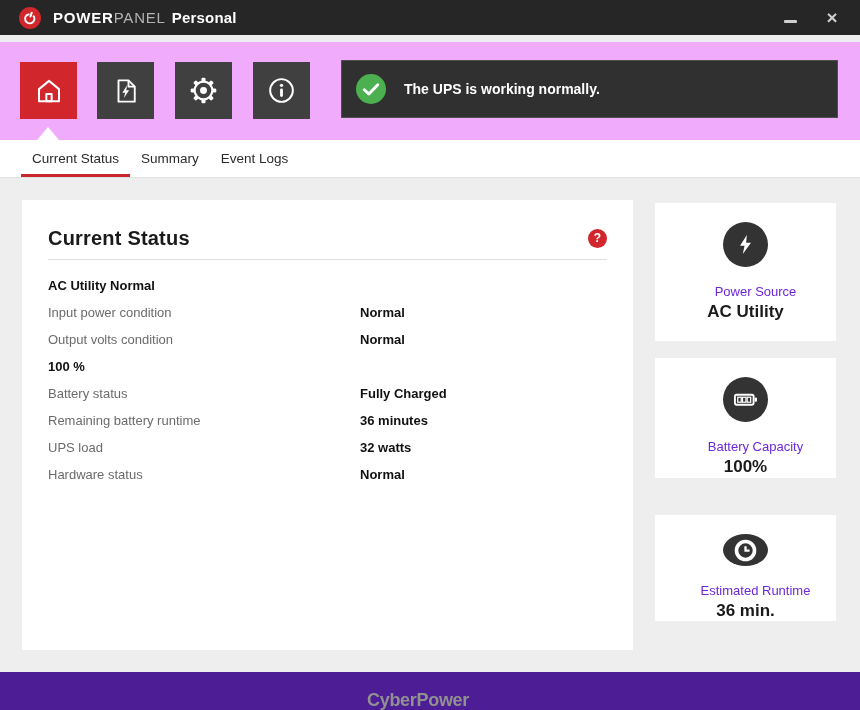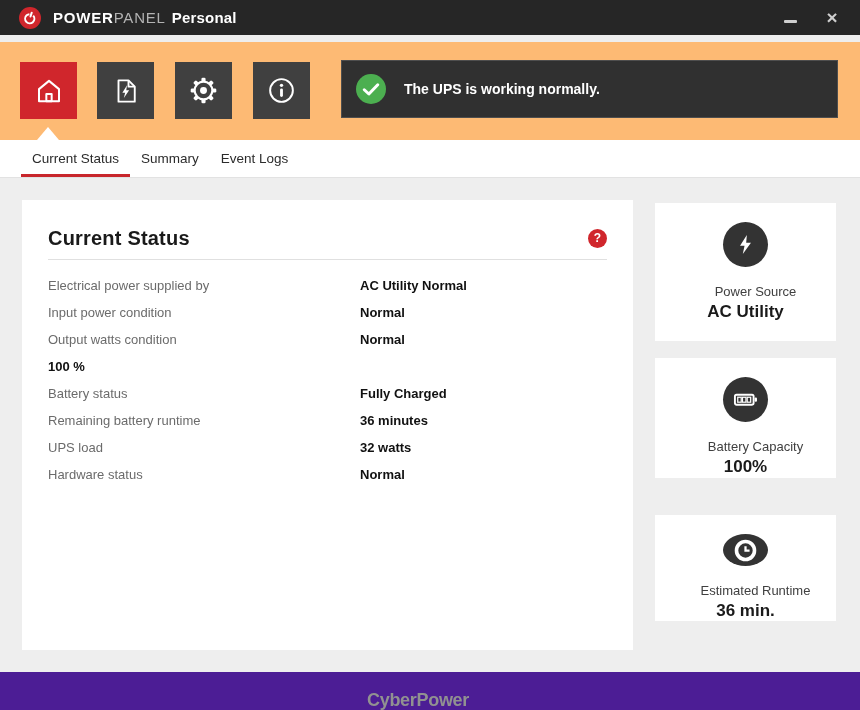--- a/index.html
+++ b/index.html
@@ -14,21 +14,21 @@
   .brand .b-power { font-weight:700; color:#ffffff; }
   .brand .b-panel { font-weight:400; color:#b3b3b3; }
   .brand .b-edition { font-weight:700; color:#ffffff; margin-left:6px; letter-spacing:.2px; }
   .win-controls { margin-left:auto; display:flex; align-items:center; gap:14px; padding-right:14px; }
   .win-btn { width:28px; height:28px; display:flex; align-items:center; justify-content:center;
              color:#cfcfcf; cursor:pointer; }
   .min-bar { width:13px; height:3px; background:#cfcfcf; border-radius:1px; margin-top:8px; }
   .close-glyph { font-size:19px; font-weight:700; line-height:1; }
 
   
-  .header { position:absolute; left:0; top:42px; width:860px; height:98px; background:#fdba74; }
+  .header { position:absolute; left:0; top:42px; width:860px; height:98px; background:#f0abfc; }
   .tool-btn { position:absolute; top:20px; width:57px; height:57px; background:#404040;
               display:flex; align-items:center; justify-content:center; cursor:pointer; }
   .tool-btn.active { background:#d0262c; }
   .tb-1 { left:20px; } .tb-2 { left:97px; } .tb-3 { left:175px; } .tb-4 { left:253px; }
 
   .banner { position:absolute; left:341px; top:18px; width:497px; height:58px;
             background:#303030; border:1px solid #4e4e4e; display:flex; align-items:center; }
   .banner-check { margin-left:14px; width:30px; height:30px; flex:0 0 auto; }
   .banner-text { margin-left:18px; color:#ffffff; font-size:14px; font-weight:700; }
 
@@ -56,21 +56,21 @@
   .row { display:flex; align-items:center; height:27px; }
   .row-label { flex:0 0 312px; font-size:13px; color:#6b6b6b; }
   .row-value { font-size:13px; font-weight:700; color:#111111; }
 
   
   .side-card { position:absolute; left:655px; width:181px; background:#ffffff;
                display:flex; flex-direction:column; align-items:center; }
   .sc-1 { top:203px; height:138px; } .sc-2 { top:358px; height:120px; } .sc-3 { top:515px; height:106px; }
   .icon-circle { margin-top:19px; width:45px; height:45px; border-radius:50%; background:#333333;
                  display:flex; align-items:center; justify-content:center; }
-  .sc-label { margin-top:17px; font-size:13px; color:#404040;padding-left:20px; }
+  .sc-label { margin-top:17px; font-size:13px; color:#6d28d9;padding-left:20px; }
   .sc-value { margin-top:3px; font-size:17px; font-weight:700; color:#1a1a1a; }
 
   
   .footer { position:absolute; left:0; top:672px; width:860px; height:56px; background:#4c1d95;
             display:flex; align-items:center; justify-content:center; }
   .footer-brand { margin-right:24px; font-size:18px; font-weight:700; color:#919191; letter-spacing:-.3px; }
 </style>
 </head>
 <body>
 
@@ -155,29 +155,28 @@
   <div class="card-main-inner">
     <div class="heading-row">
       <div class="heading">Current Status</div>
       <div class="help-badge">
         <span>?</span>
       </div>
     </div>
     <div class="divider"></div>
     <div class="rows">
       <div class="row">
-        <div class="row-label">Electrical power supplied by</div>
         <div class="row-value">AC Utility Normal</div>
       </div>
       <div class="row">
         <div class="row-label">Input power condition</div>
         <div class="row-value">Normal</div>
       </div>
       <div class="row">
-        <div class="row-label">Output watts condition</div>
+        <div class="row-label">Output volts condition</div>
         <div class="row-value">Normal</div>
       </div>
       <div class="row">
         <div class="row-value">100 %</div>
       </div>
       <div class="row">
         <div class="row-label">Battery status</div>
         <div class="row-value">Fully Charged</div>
       </div>
       <div class="row">

